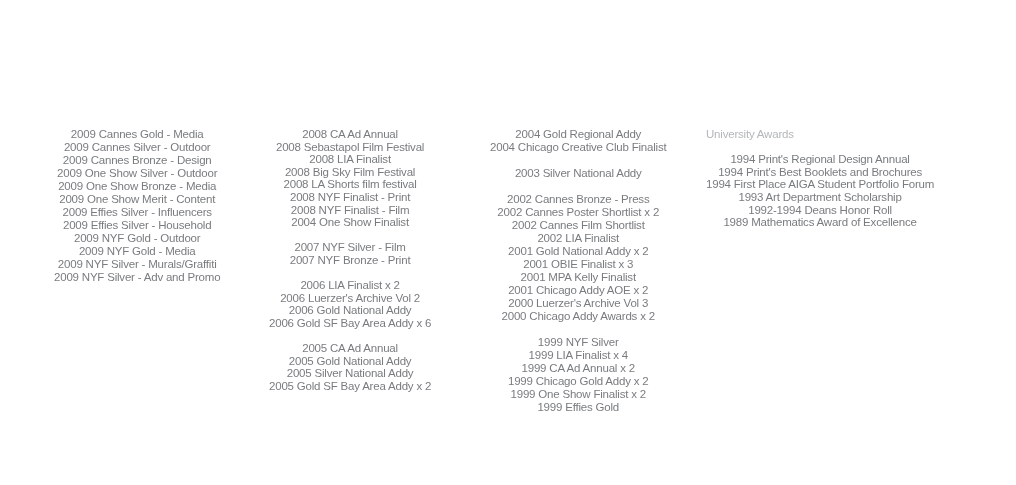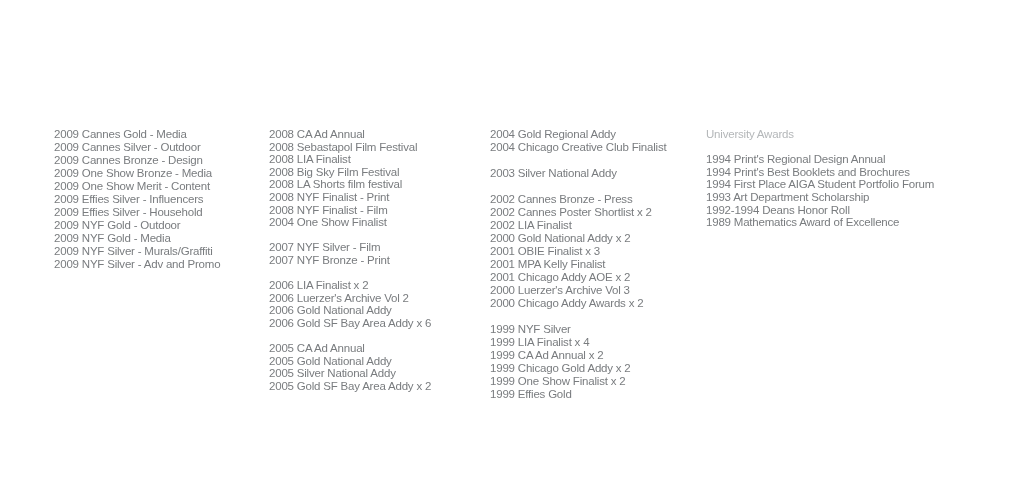--- a/index.html
+++ b/index.html
@@ -18,20 +18,21 @@
   .awards-col {
     position: absolute;
     top: 128px;
     font-size: 11.5px;
     letter-spacing: -0.2px;
     color: var(--text, #797c7f);
     white-space: nowrap;
   }
   .award-block {
     margin-bottom: var(--lh, 13px);
+    text-align: center;
   }
   .award-block:last-child {
     margin-bottom: 0;
   }
   .award-line {
     height: var(--lh, 13px);
     line-height: var(--lh, 13px);
   }
   .section-header {
     height: var(--lh, 13px);
@@ -42,20 +43,21 @@
 </style>
 </head>
 <body>
 
 <div class="page">
   <div class="awards-col" style="left: 54px; --lh: 13px;">
       <div class="award-block">
         <div class="award-line">2009 Cannes Gold - Media</div>
         <div class="award-line">2009 Cannes Silver - Outdoor</div>
         <div class="award-line">2009 Cannes Bronze - Design</div>
+        <div class="award-line">2009 One Show Silver - Outdoor</div>
         <div class="award-line">2009 One Show Bronze - Media</div>
         <div class="award-line">2009 One Show Merit - Content</div>
         <div class="award-line">2009 Effies Silver - Influencers</div>
         <div class="award-line">2009 Effies Silver - Household</div>
         <div class="award-line">2009 NYF Gold - Outdoor</div>
         <div class="award-line">2009 NYF Gold - Media</div>
         <div class="award-line">2009 NYF Silver - Murals/Graffiti</div>
         <div class="award-line">2009 NYF Silver - Adv and Promo</div>
       </div>
     </div>
@@ -91,22 +93,23 @@
       <div class="award-block">
         <div class="award-line">2004 Gold Regional Addy</div>
         <div class="award-line">2004 Chicago Creative Club Finalist</div>
       </div>
       <div class="award-block">
         <div class="award-line">2003 Silver National Addy</div>
       </div>
       <div class="award-block">
         <div class="award-line">2002 Cannes Bronze - Press</div>
         <div class="award-line">2002 Cannes Poster Shortlist x 2</div>
+        <div class="award-line">2002 Cannes Film Shortlist</div>
         <div class="award-line">2002 LIA Finalist</div>
-        <div class="award-line">2000 Gold National Addy x 2</div>
+        <div class="award-line">2001 Gold National Addy x 2</div>
         <div class="award-line">2001 OBIE Finalist x 3</div>
         <div class="award-line">2001 MPA Kelly Finalist</div>
         <div class="award-line">2001 Chicago Addy AOE x 2</div>
         <div class="award-line">2000 Luerzer's Archive Vol 3</div>
         <div class="award-line">2000 Chicago Addy Awards x 2</div>
       </div>
       <div class="award-block">
         <div class="award-line">1999 NYF Silver</div>
         <div class="award-line">1999 LIA Finalist x 4</div>
         <div class="award-line">1999 CA Ad Annual x 2</div>

